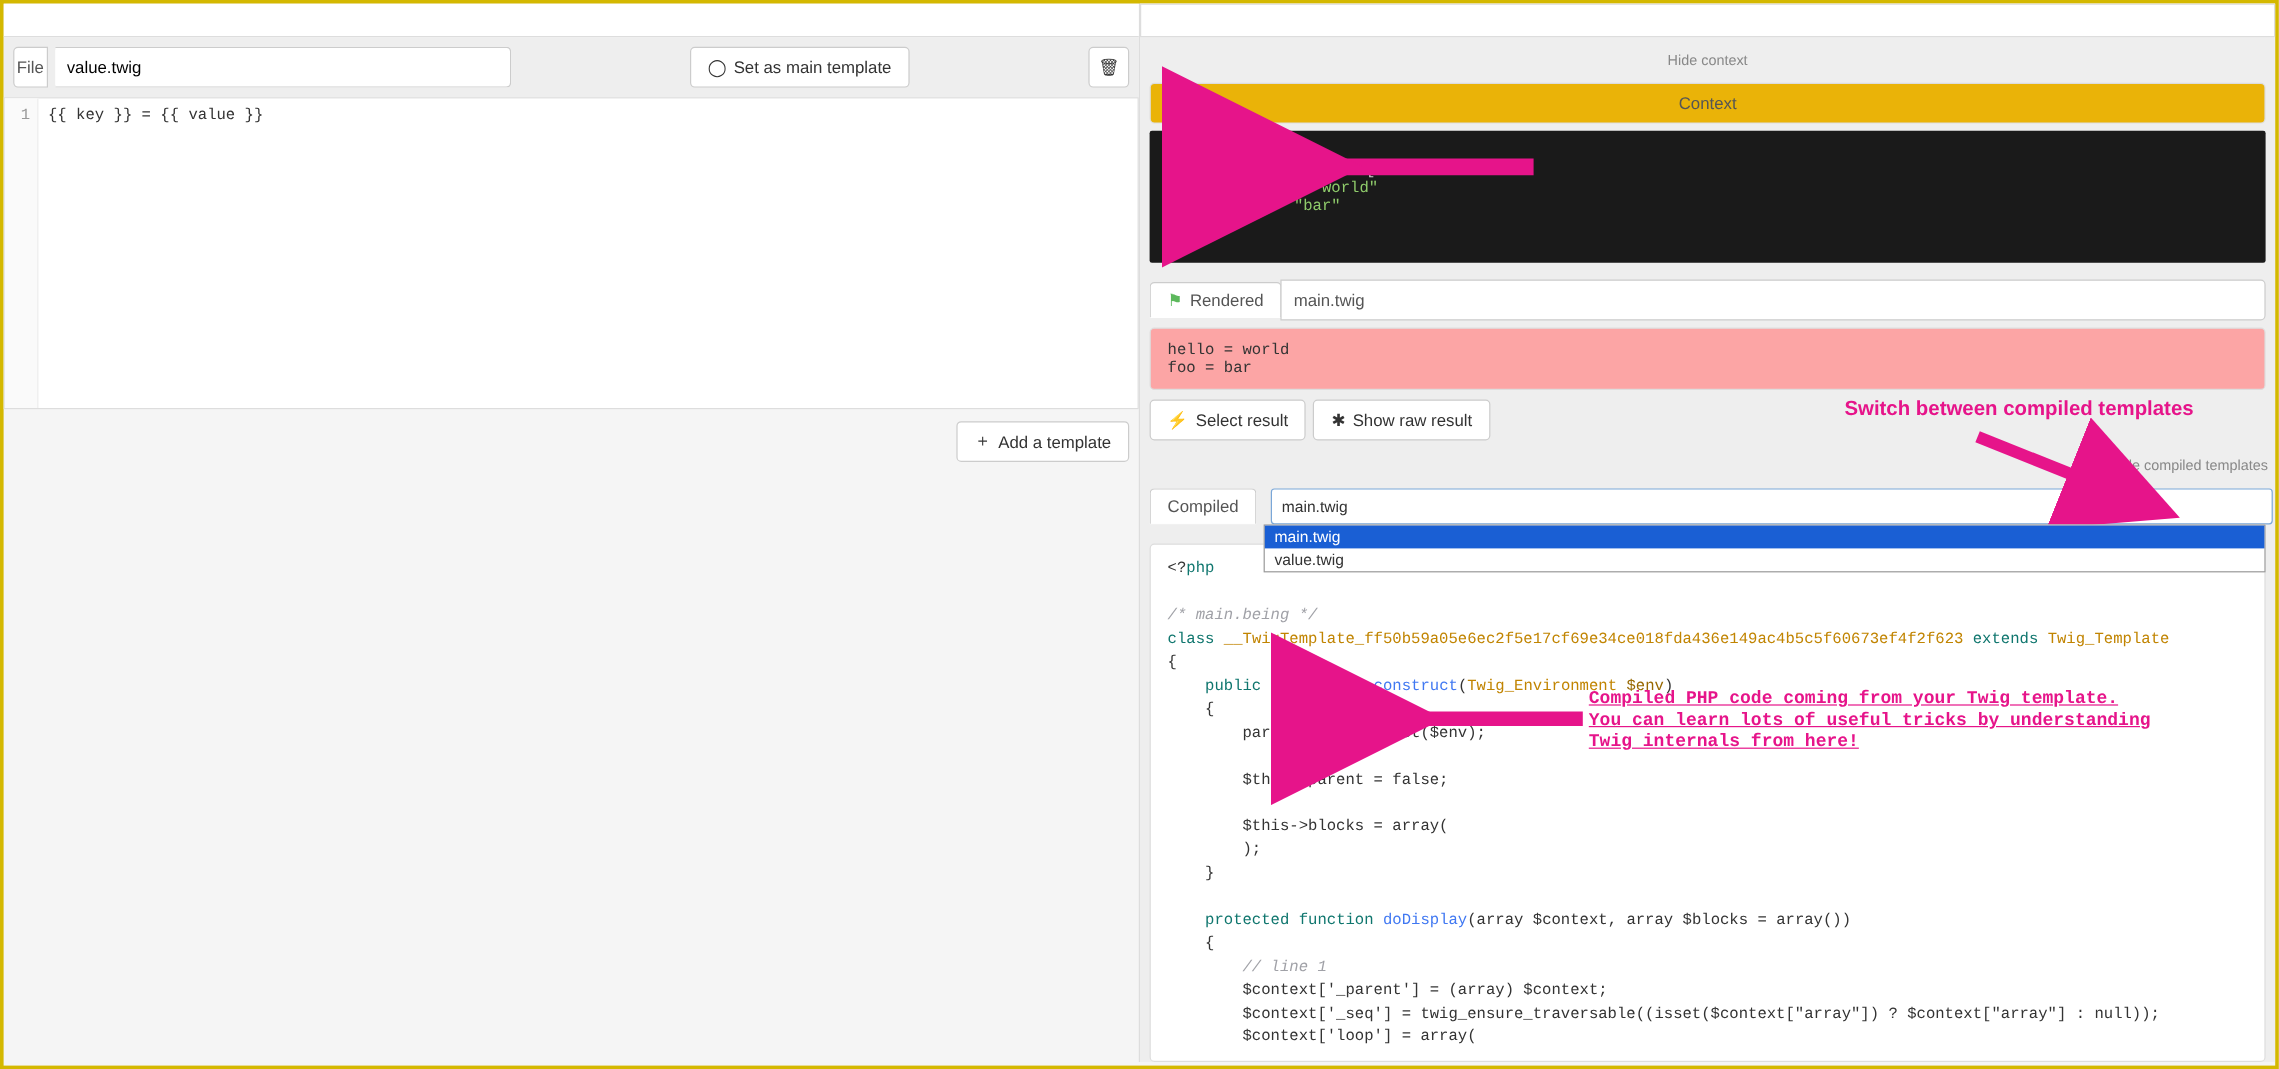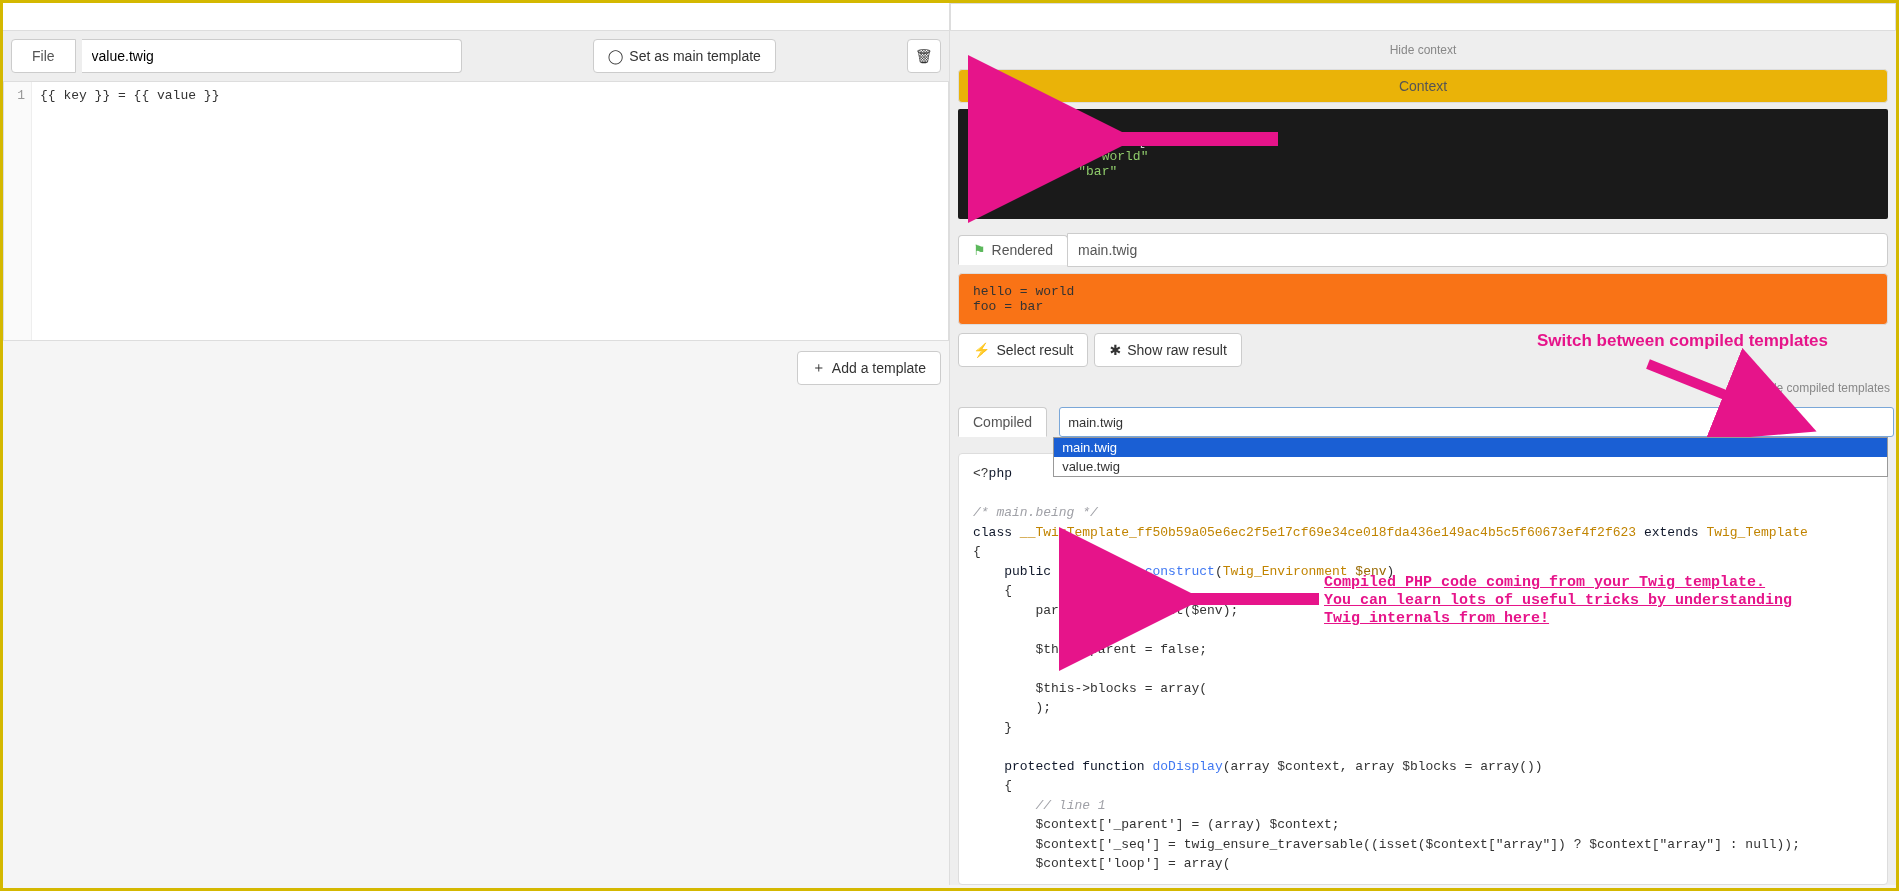--- a/index.html
+++ b/index.html
@@ -1,21 +1,21 @@
 <!DOCTYPE html>
 <html><head>
 <meta charset="utf-8">
 <style>
 * { box-sizing: border-box; margin: 0; padding: 0; }
 body { font-family: "Helvetica Neue", Arial, sans-serif; font-size: 14px; color: #333; background: #f5f5f5; border: 3px solid #d4b800; min-height: 891px; }
 .container { display: flex; }
 .left-pane, .right-pane { flex: 1; padding: 0; }
 .left-pane { border-right: 1px solid #ddd; }
 .toolbar-row { background: #eee; padding: 8px; display: flex; align-items: center; gap: 6px; }
-.file-label { display: inline-flex; align-items: center; border: 1px solid #ccc; background: #fff; border-radius: 4px 0 0 4px; padding: 0 20px; height: 34px; color: #555; }
+.file-label { display: inline-flex; align-items: center; border: 1px solid #ccc; background: #fff; border-radius: 4px 0 0 4px; padding: 0 2px; height: 34px; color: #555; }
 .file-input { border: 1px solid #ccc; border-left: none; border-radius: 0 4px 4px 0; padding: 0 10px; height: 34px; width: 380px; font-size: 14px; }
 .btn { display: inline-flex; align-items: center; gap: 6px; border: 1px solid #ccc; background: #fff; border-radius: 4px; padding: 0 14px; height: 34px; cursor: pointer; color: #333; font-size: 14px; }
 .spacer { flex: 1; }
 .trash-btn { width: 34px; justify-content: center; }
 .code-editor { background: #fff; min-height: 260px; border: 1px solid #ddd; font-family: "Courier New", monospace; font-size: 13px; display: flex; }
 .gutter { width: 28px; text-align: right; padding: 6px 6px 0 0; color: #999; background: #fafafa; border-right: 1px solid #eee; }
 .code-content { padding: 6px 8px; white-space: pre; }
 .add-template-row { display: flex; justify-content: flex-end; padding: 10px 8px; }
 .right-pane { background: #eee; }
 .right-blank { background: #fff; height: 28px; border: 1px solid #ddd; margin: 0 0 6px 0; }
@@ -25,30 +25,30 @@
 .kw-array { color: #4aa3df; }
 .kw-str { color: #8fcb6b; }
 .kw-key { color: #8fcb6b; }
 .kw-num { color: #d2a24c; }
 .kw-arrow { color: #bbb; }
 .annotation { position: absolute; color: #e6148a; font-weight: bold; text-shadow: 1px 1px 2px rgba(0,0,0,0.6); font-size: 16px; pointer-events: none; }
 .annotation-arrow { position: absolute; pointer-events: none; }
 .rendered-bar { display: flex; align-items: center; margin: 14px 8px 0 8px; }
 .tab { background: #fff; border: 1px solid #ccc; border-bottom-color: #fff; border-radius: 4px 4px 0 0; padding: 6px 14px; color: #555; display: inline-flex; align-items: center; gap: 6px; }
 .rendered-filename { flex: 1; background: #fff; border: 1px solid #ccc; height: 34px; padding: 0 10px; margin-left: -1px; border-radius: 0 4px 4px 0; display: flex; align-items: center; color: #555; }
-.rendered-output { background: #f97316; border: 1px solid #ddd; margin: 6px 8px; padding: 10px 14px; font-family: "Courier New", monospace; font-size: 13px; color: #333; border-radius: 4px; }
+.rendered-output { background: #fca5a5; border: 1px solid #ddd; margin: 6px 8px; padding: 10px 14px; font-family: "Courier New", monospace; font-size: 13px; color: #333; border-radius: 4px; }
 .result-btn-row { display: flex; gap: 6px; margin: 8px; position: relative; }
 .hide-compiled { text-align: right; font-size: 12px; color: #888; padding: 6px; }
 .compiled-bar { display: flex; align-items: center; margin: 6px 8px 0 8px; position: relative; }
 .compiled-select { flex: 1; background: #fff; border: 1px solid #7aa7d8; height: 30px; padding: 0 8px; margin-left: 6px; border-radius: 3px; font-size: 13px; color: #333; }
 .dropdown-open { position: absolute; top: 30px; left: 0; right: 0; background: #fff; border: 1px solid #999; z-index: 10; }
 .dropdown-item { padding: 2px 8px; font-size: 13px; color: #333; cursor: default; }
 .dropdown-item.selected { background: #1a5fd4; color: #fff; }
 .compiled-code { background: #fff; border: 1px solid #ddd; margin: 16px 8px 0 8px; padding: 10px 14px; font-family: "Courier New", monospace; font-size: 13px; line-height: 1.5; color: #333; position: relative; border-radius: 4px; overflow: hidden; }
-.php-kw { color: #0f172a; }
+.php-kw { color: #0f766e; }
 .php-class { color: #c18401; }
 .php-func { color: #4078f2; }
 .php-var { color: #986801; }
 .php-comment { color: #a0a1a7; font-style: italic; }
 .flag-icon { color: #5cb85c; }
 .select-wrap { position: relative; flex: 1; margin-left: 6px; }
 .annot2 { position: absolute; color: #e6148a; font-weight: bold; font-size: 17px; right: 60px; top: -2px; pointer-events: none; }
 .annot3 { position: absolute; color: #e6148a; font-weight: bold; font-size: 15px; text-decoration: underline; pointer-events: none; line-height: 1.2; }
 svg.arrow { overflow: visible; }
 </style>

